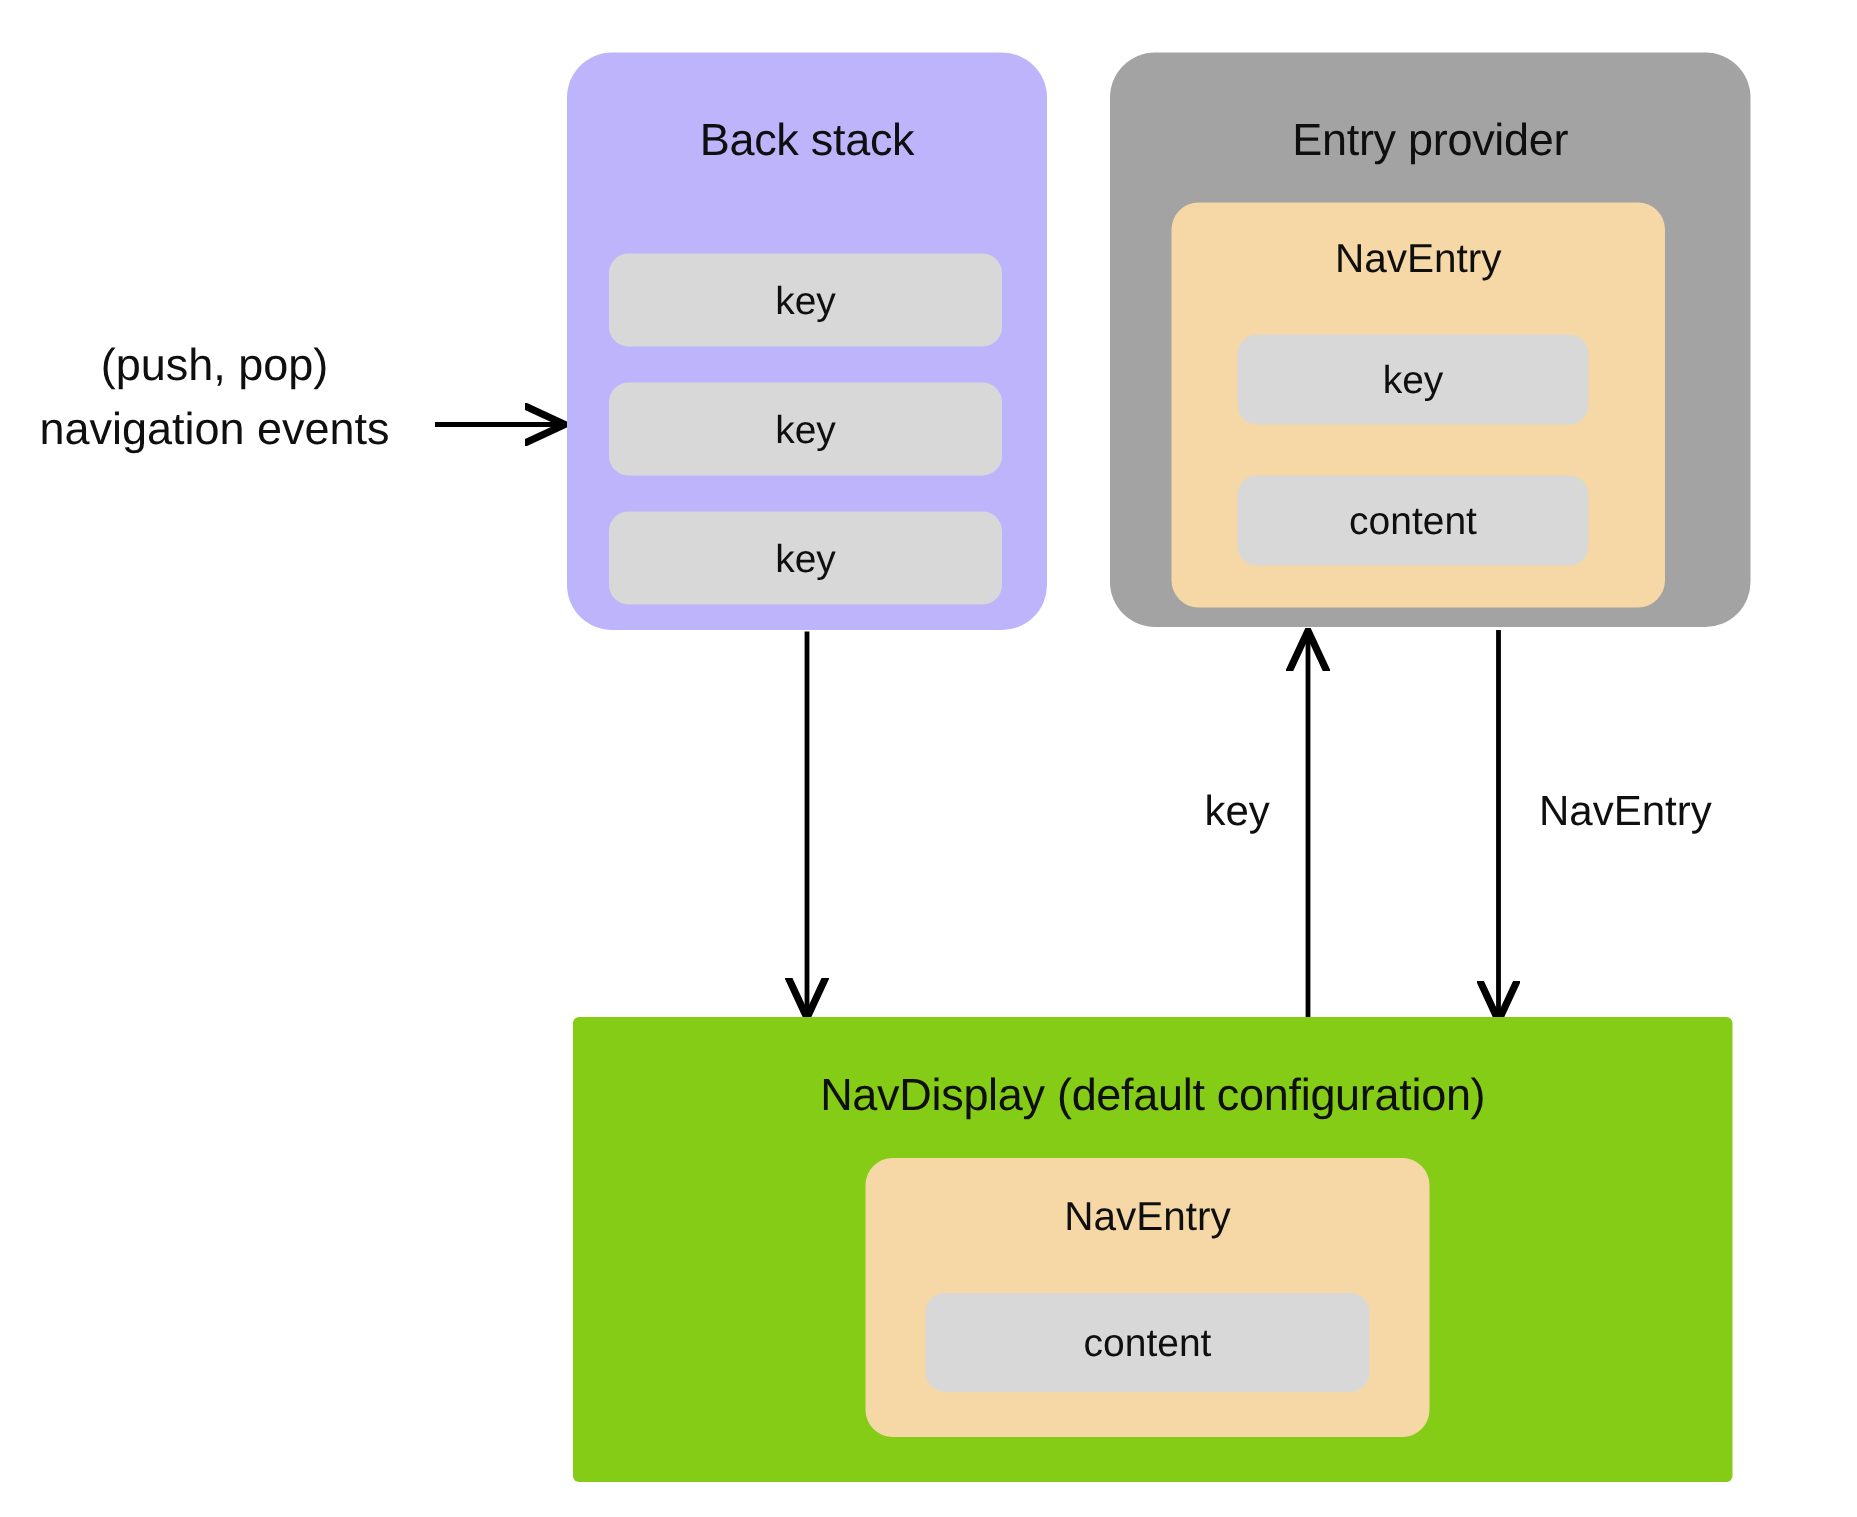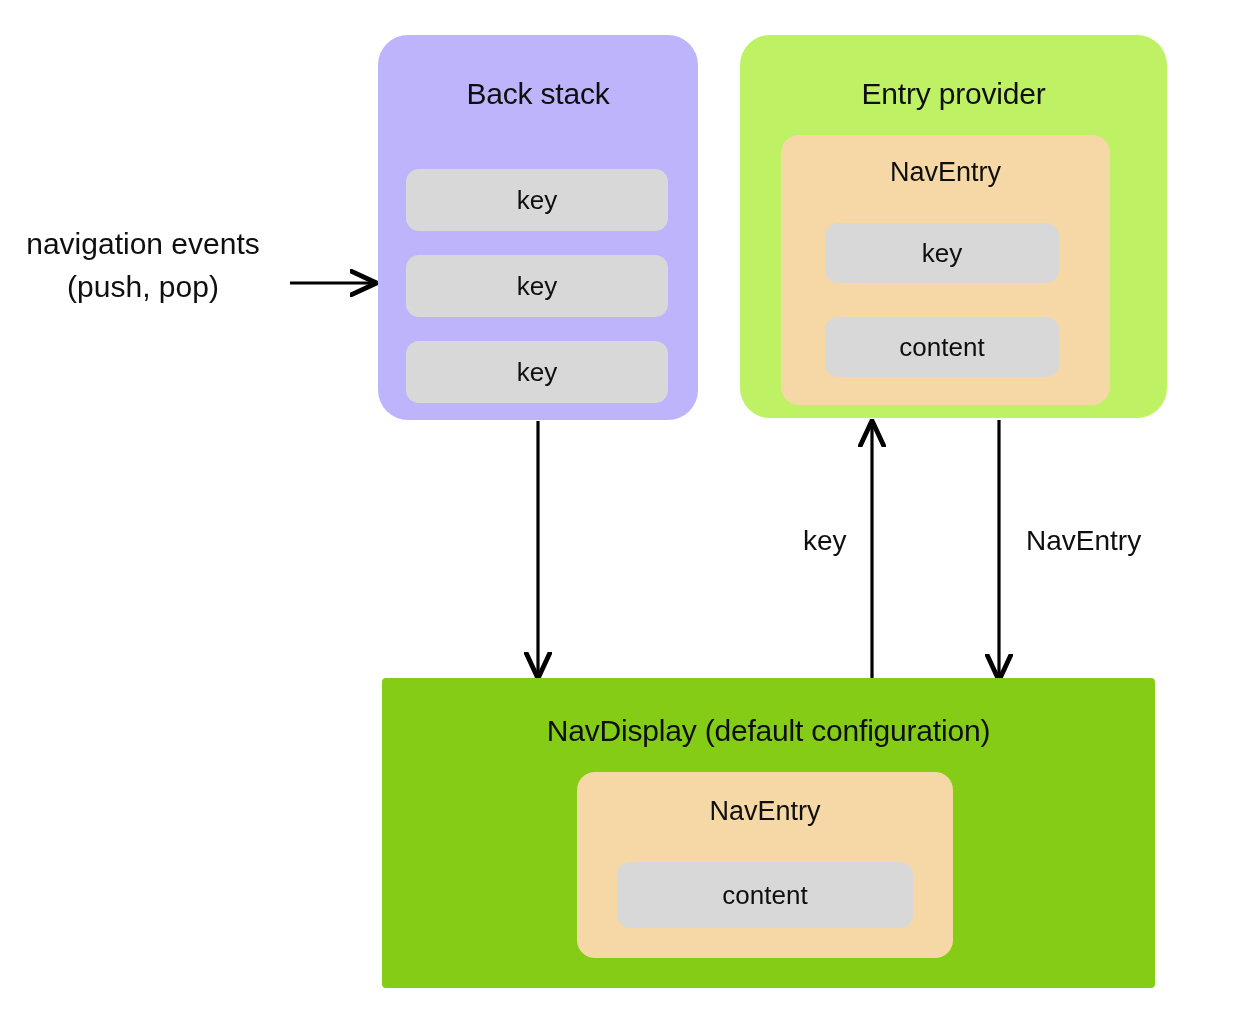--- a/index.html
+++ b/index.html
@@ -40,21 +40,21 @@
     width: 320px;
     height: 385px;
     background: #bdb4fc;
     border-radius: 30px;
   }
   #entryprovider-box {
     left: 740px;
     top: 35px;
     width: 427px;
     height: 383px;
-    background: #bef264;
+    background: #a3a3a3;
     border-radius: 30px;
   }
   #navdisplay-box {
     left: 382px;
     top: 678px;
     width: 773px;
     height: 310px;
     background: #84cc16;
     border-radius: 4px;
   }
@@ -166,22 +166,22 @@
     <g>
       <line x1="872" y1="680" x2="872" y2="423" stroke="#000" stroke-width="3.2" marker-end="url(#ah)"></line>
     </g>
 
     <g>
       <line x1="999" y1="420" x2="999" y2="678" stroke="#000" stroke-width="3.2" marker-end="url(#ah)"></line>
     </g>
   </svg>
 
   <div id="nav-events-label">
+    <div>(push, pop)</div>
     <div>navigation events</div>
-    <div>(push, pop)</div>
   </div>
 
   <div id="backstack-box" class="box">
     <div class="container-title" style="top:42px;">Back stack</div>
 
     <div id="bs-pill-0" class="pill">key</div>
     <div id="bs-pill-1" class="pill">key</div>
     <div id="bs-pill-2" class="pill">key</div>
   </div>
 

